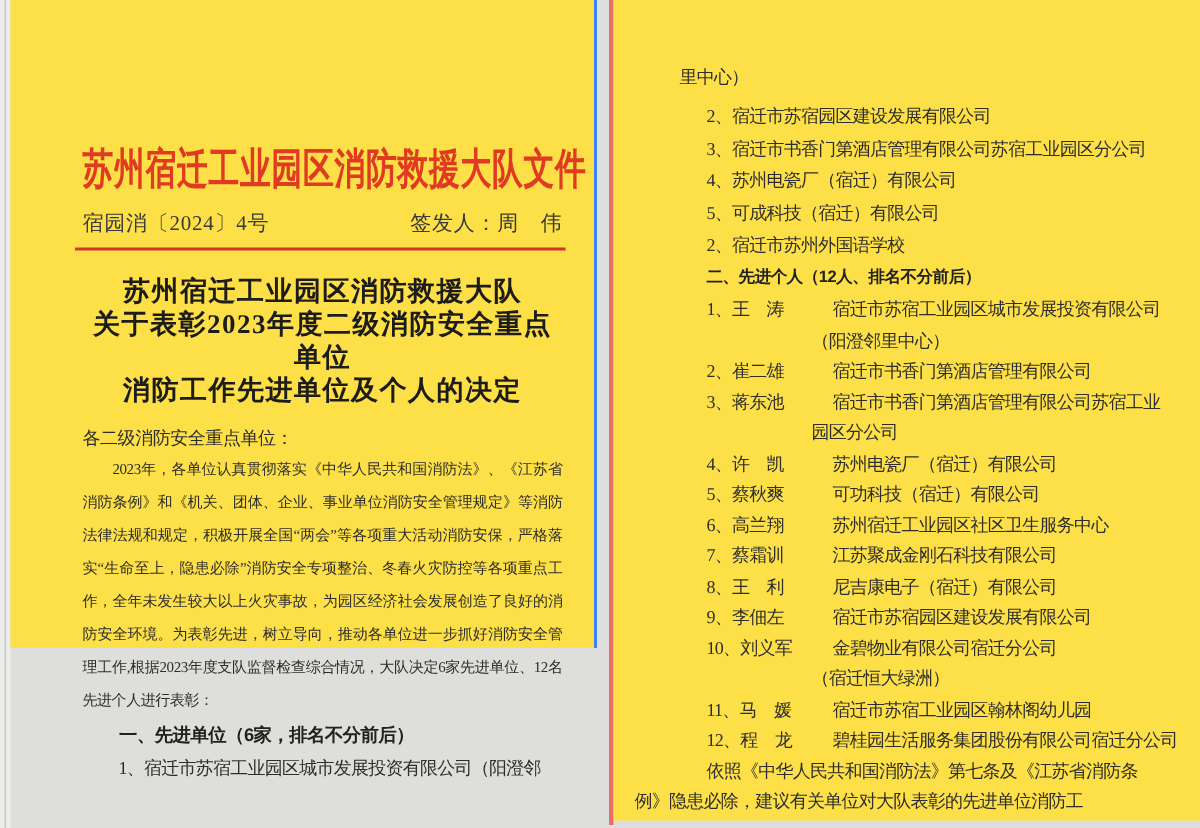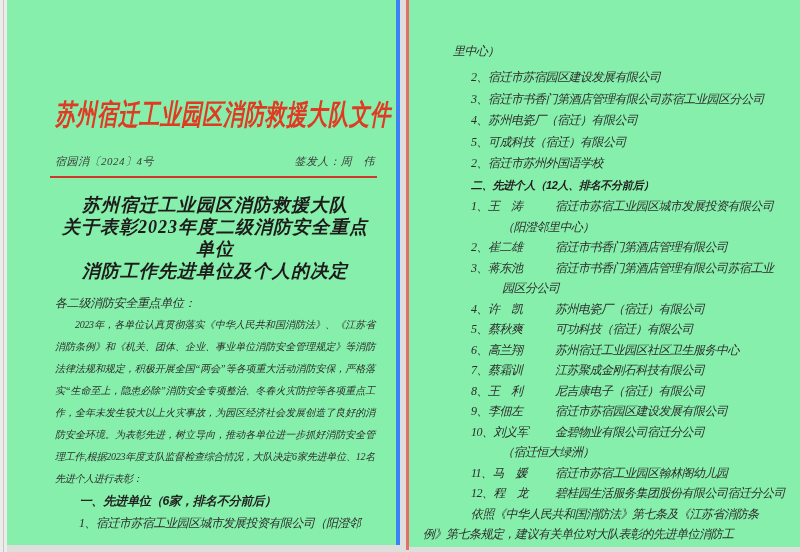--- a/index.html
+++ b/index.html
@@ -4,38 +4,38 @@
 <style>
   html,body{margin:0;padding:0;}
   body{
     width:800px;height:552px;overflow:hidden;
     font-family:"Liberation Serif", serif;
     background:#dededd;
   }
   .scan{position:relative;width:800px;height:552px;background:#dededd;}
 
   
-  .page{position:absolute;top:0;background:#86efac;color:#2e2d2b;font-style:italic;}
-  .page-left{left:7px;width:389px;height:545px;border-right:4px solid #3b82f6;}
+  .page{position:absolute;top:0;background:#fde047;color:#2e2d2b;}
+  .page-left{left:7px;width:389px;height:432px;border-right:2px solid #3b82f6;}
   .page-right{left:409px;width:391px;height:547px;}
   .edge-strip{position:absolute;left:0;top:0;width:7px;height:552px;background:#ececea;}
   .edge-strip::after{content:"";position:absolute;left:3px;top:0;width:1px;height:552px;background:#c7c7c4;}
   .divider-red{position:absolute;left:406px;top:0;width:3px;height:550px;}
 
   
   .lp-inner{padding:0 21px 0 48px;}
   .agency-header{
     margin-top:99px;text-align:center;
     font-weight:bold;font-size:20.5px;letter-spacing:0.5px;line-height:30px;
     transform:scaleY(1.38);transform-origin:center;
     white-space:nowrap;
   }
   .doc-number-row{
     display:flex;justify-content:space-between;align-items:flex-end;
-    margin-top:25px;font-size:11px;color:#3a3937;letter-spacing:0.5px;
+    margin-top:11px;font-size:14px;color:#3a3937;letter-spacing:0.5px;
   }
   .red-rule{margin-top:7px;height:2px;margin-left:-5px;margin-right:-2px;}
   .decision-title{
     margin-top:16px;text-align:center;font-weight:bold;
     font-size:18px;line-height:22px;letter-spacing:1px;color:#1d1c1a;
   }
   .salutation{margin-top:10px;font-size:12px;line-height:22px;letter-spacing:-0.3px;}
   .body-paragraph{
     font-size:10px;line-height:22px;letter-spacing:-0.3px;
     text-align:justify;text-indent:2em;
@@ -54,21 +54,21 @@
   .unit-list .unit-line{margin-left:48px;line-height:21.5px;white-space:nowrap;}
   .individuals-heading{
     font-family:"Liberation Sans", sans-serif;font-weight:bold;
     font-size:11px;letter-spacing:-0.3px;color:#222120;
     margin-left:48px;line-height:21.5px;margin-top:0;
   }
   .person{margin-left:48px;line-height:20.5px;}
   .person .row1{display:flex;}
   .person .plabel{flex:0 0 84px;white-space:pre;}
   .person .porg{white-space:nowrap;}
-  .person .pcont{margin-left:31px;white-space:nowrap;}
+  .person .pcont{margin-left:70px;white-space:nowrap;}
   .closing .cline1{margin-left:48px;line-height:20.5px;white-space:nowrap;}
   .closing .cline2{margin-left:0;line-height:20.5px;white-space:nowrap;}
 </style>
 </head>
 <body>
 
 <div class="scan">
   <div class="edge-strip"></div>
 
   <div class="page page-left">
@@ -176,17 +176,17 @@
           </div>
           <div class="person">
             <div class="row1">
               <span class="plabel">12、程　龙</span>
               <span class="porg">碧桂园生活服务集团股份有限公司宿迁分公司</span>
             </div>
           </div>
         </div>
       <div class="closing">
         <div class="cline1">依照《中华人民共和国消防法》第七条及《江苏省消防条</div>
-        <div class="cline2">例》第七条规定，建议有关单位对大队表彰的先进单位消防工</div>
+        <div class="cline2">例》隐患必除，建议有关单位对大队表彰的先进单位消防工</div>
       </div>
     </div>
   </div>
 </div>
 
 </body></html>

